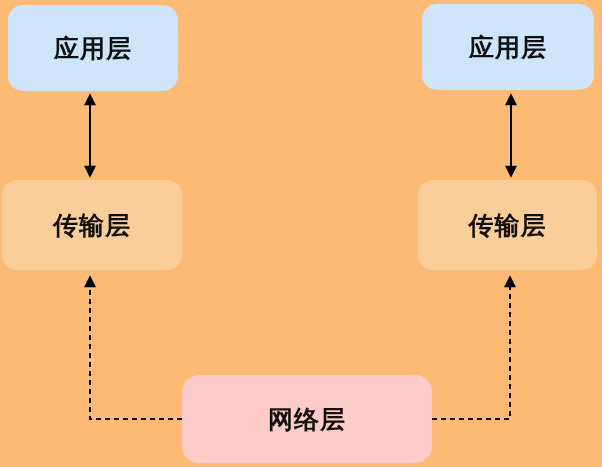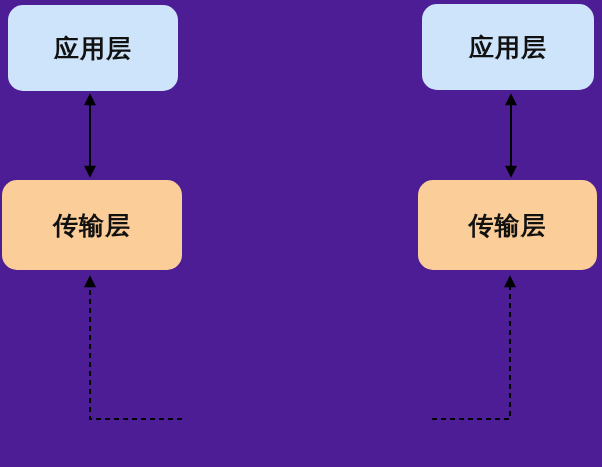--- a/index.html
+++ b/index.html
@@ -42,21 +42,21 @@
     fill: none;
     stroke-width: 2;
   }
   .edge.dashed {
     stroke-dasharray: 5 4;
   }
 </style>
 </head>
 <body>
 
-<div class="canvas" style="background-color: #4c1d95;">
+<div class="canvas" style="background-color: #fdba74;">
 
   <svg class="edges" width="602" height="467" viewBox="0 0 602 467" xmlns="http://www.w3.org/2000/svg">
     <defs>
       <marker id="arrowhead" viewBox="0 0 10 10" refX="8.5" refY="5" markerWidth="7" markerHeight="6" orient="auto-start-reverse">
         <path d="M 0 0 L 10 5 L 0 10 z" fill="#000000"></path>
       </marker>
     </defs>
 
     <line class="edge solid" x1="90" y1="95" x2="90" y2="176" marker-start="url(#arrowhead)" marker-end="url(#arrowhead)" stroke="#000000"></line>
 
@@ -76,14 +76,17 @@
   </div>
 
   <div class="node node-app-right" style="background-color: rgb(206, 228, 250);">
     <span style="color: rgb(17, 17, 17);">应用层</span>
   </div>
 
   <div class="node node-transport-right" style="background-color: rgb(251, 205, 152);">
     <span style="color: rgb(17, 17, 17);">传输层</span>
   </div>
 
+  <div class="node node-network" style="background-color: rgb(254, 203, 203);">
+    <span style="color: rgb(17, 17, 17);">网络层</span>
+  </div>
 
 </div>
 
 </body></html>

